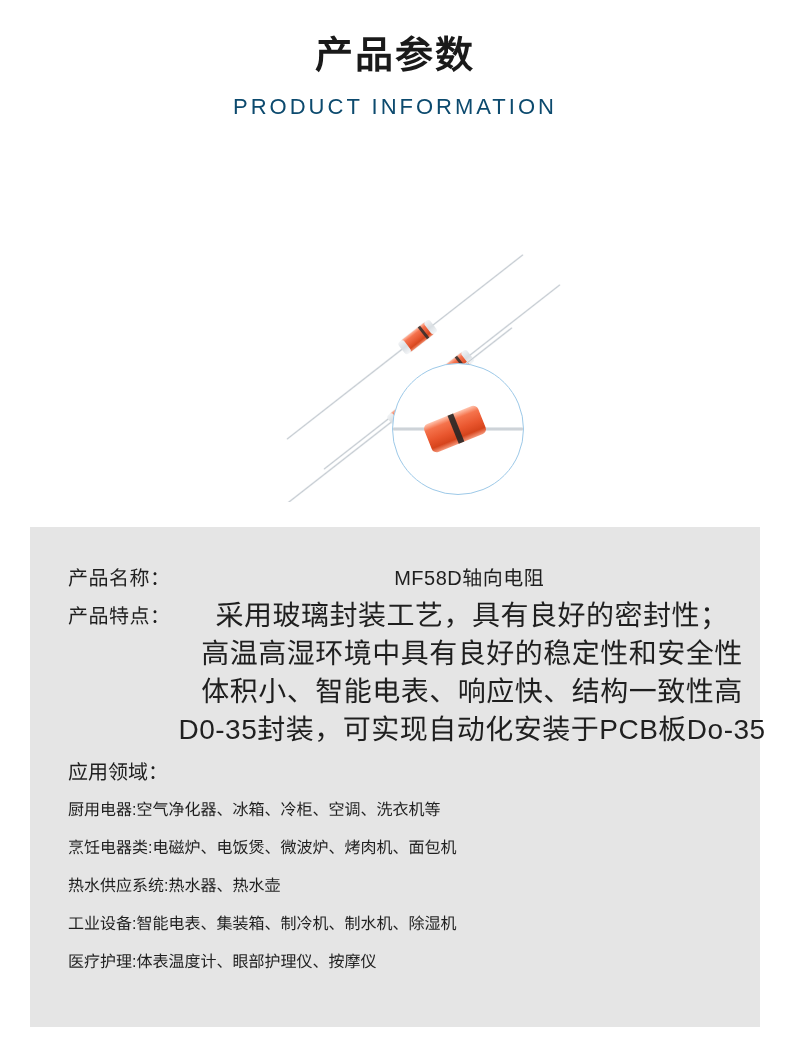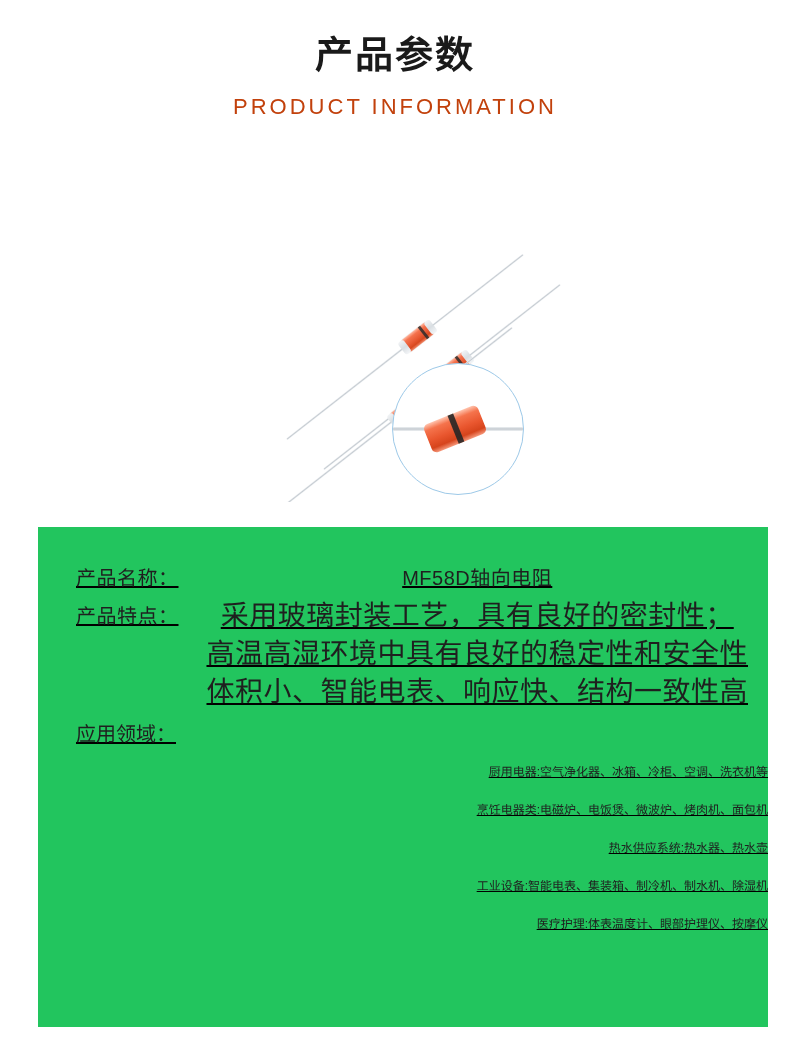--- a/index.html
+++ b/index.html
@@ -30,21 +30,21 @@
     font-size: 38px;
     font-weight: bold;
     color: #1a1a1a;
     letter-spacing: 2px;
     line-height: 1.25;
     margin: 0;
   }
   .title-en {
     margin-top: 14px;
     font-size: 22px;
-    color: #c2410c;
+    color: #0c4a6e;
     letter-spacing: 3px;
     font-weight: normal;
   }
 
   
   .hero {
     position: relative;
     width: 790px;
     height: 370px;
     margin-top: 12px;
@@ -134,28 +134,27 @@
     top: 0;
     bottom: 0;
     width: 6px;
     background: #262626;
     opacity: .9;
   }
 
   
   .spec-panel {
     position: absolute;
-    left: 38px;
+    left: 30px;
     top: 527px;
     width: 730px;
     height: 500px;
-    background: #22c55e;
+    background: #e5e5e5;
     box-sizing: border-box;
     padding: 32px 0 0 38px;
-    text-decoration: underline;
   }
   .spec-row {
     display: flex;
     align-items: flex-start;
     font-size: 20px;
     color: #1f1f1f;
     line-height: 38px;
     letter-spacing: .5px;
   }
   .spec-label {
@@ -178,25 +177,24 @@
     color: #1f1f1f;
     white-space: nowrap;
   }
   .section-head {
     font-size: 20px;
     line-height: 38px;
     color: #1f1f1f;
     margin-top: 4px;
   }
   .app-line {
-    font-size: 12px;
+    font-size: 16px;
     line-height: 38px;
     color: #1f1f1f;
     white-space: nowrap;
-    text-align: right;
   }
 </style>
 </head>
 <body>
 
 <div class="page">
 
   <div class="header">
     <h1 class="title-cn">产品参数</h1>
     <div class="title-en">PRODUCT INFORMATION</div>
@@ -253,20 +251,21 @@
       <div class="spec-value">MF58D轴向电阻</div>
     </div>
 
     <div class="spec-row">
       <div class="spec-label">产品特点：</div>
       <div class="spec-value">
         <ul class="feature-list">
           <li>采用玻璃封装工艺，具有良好的密封性；</li>
           <li>高温高湿环境中具有良好的稳定性和安全性</li>
           <li>体积小、智能电表、响应快、结构一致性高</li>
+          <li>D0-35封装，可实现自动化安装于PCB板Do-35</li>
         </ul>
       </div>
     </div>
 
     <div class="section-head">应用领域：</div>
 
     <div class="app-line">厨用电器:空气净化器、冰箱、冷柜、空调、洗衣机等</div>
     <div class="app-line">烹饪电器类:电磁炉、电饭煲、微波炉、烤肉机、面包机</div>
     <div class="app-line">热水供应系统:热水器、热水壶</div>
     <div class="app-line">工业设备:智能电表、集装箱、制冷机、制水机、除湿机</div>

